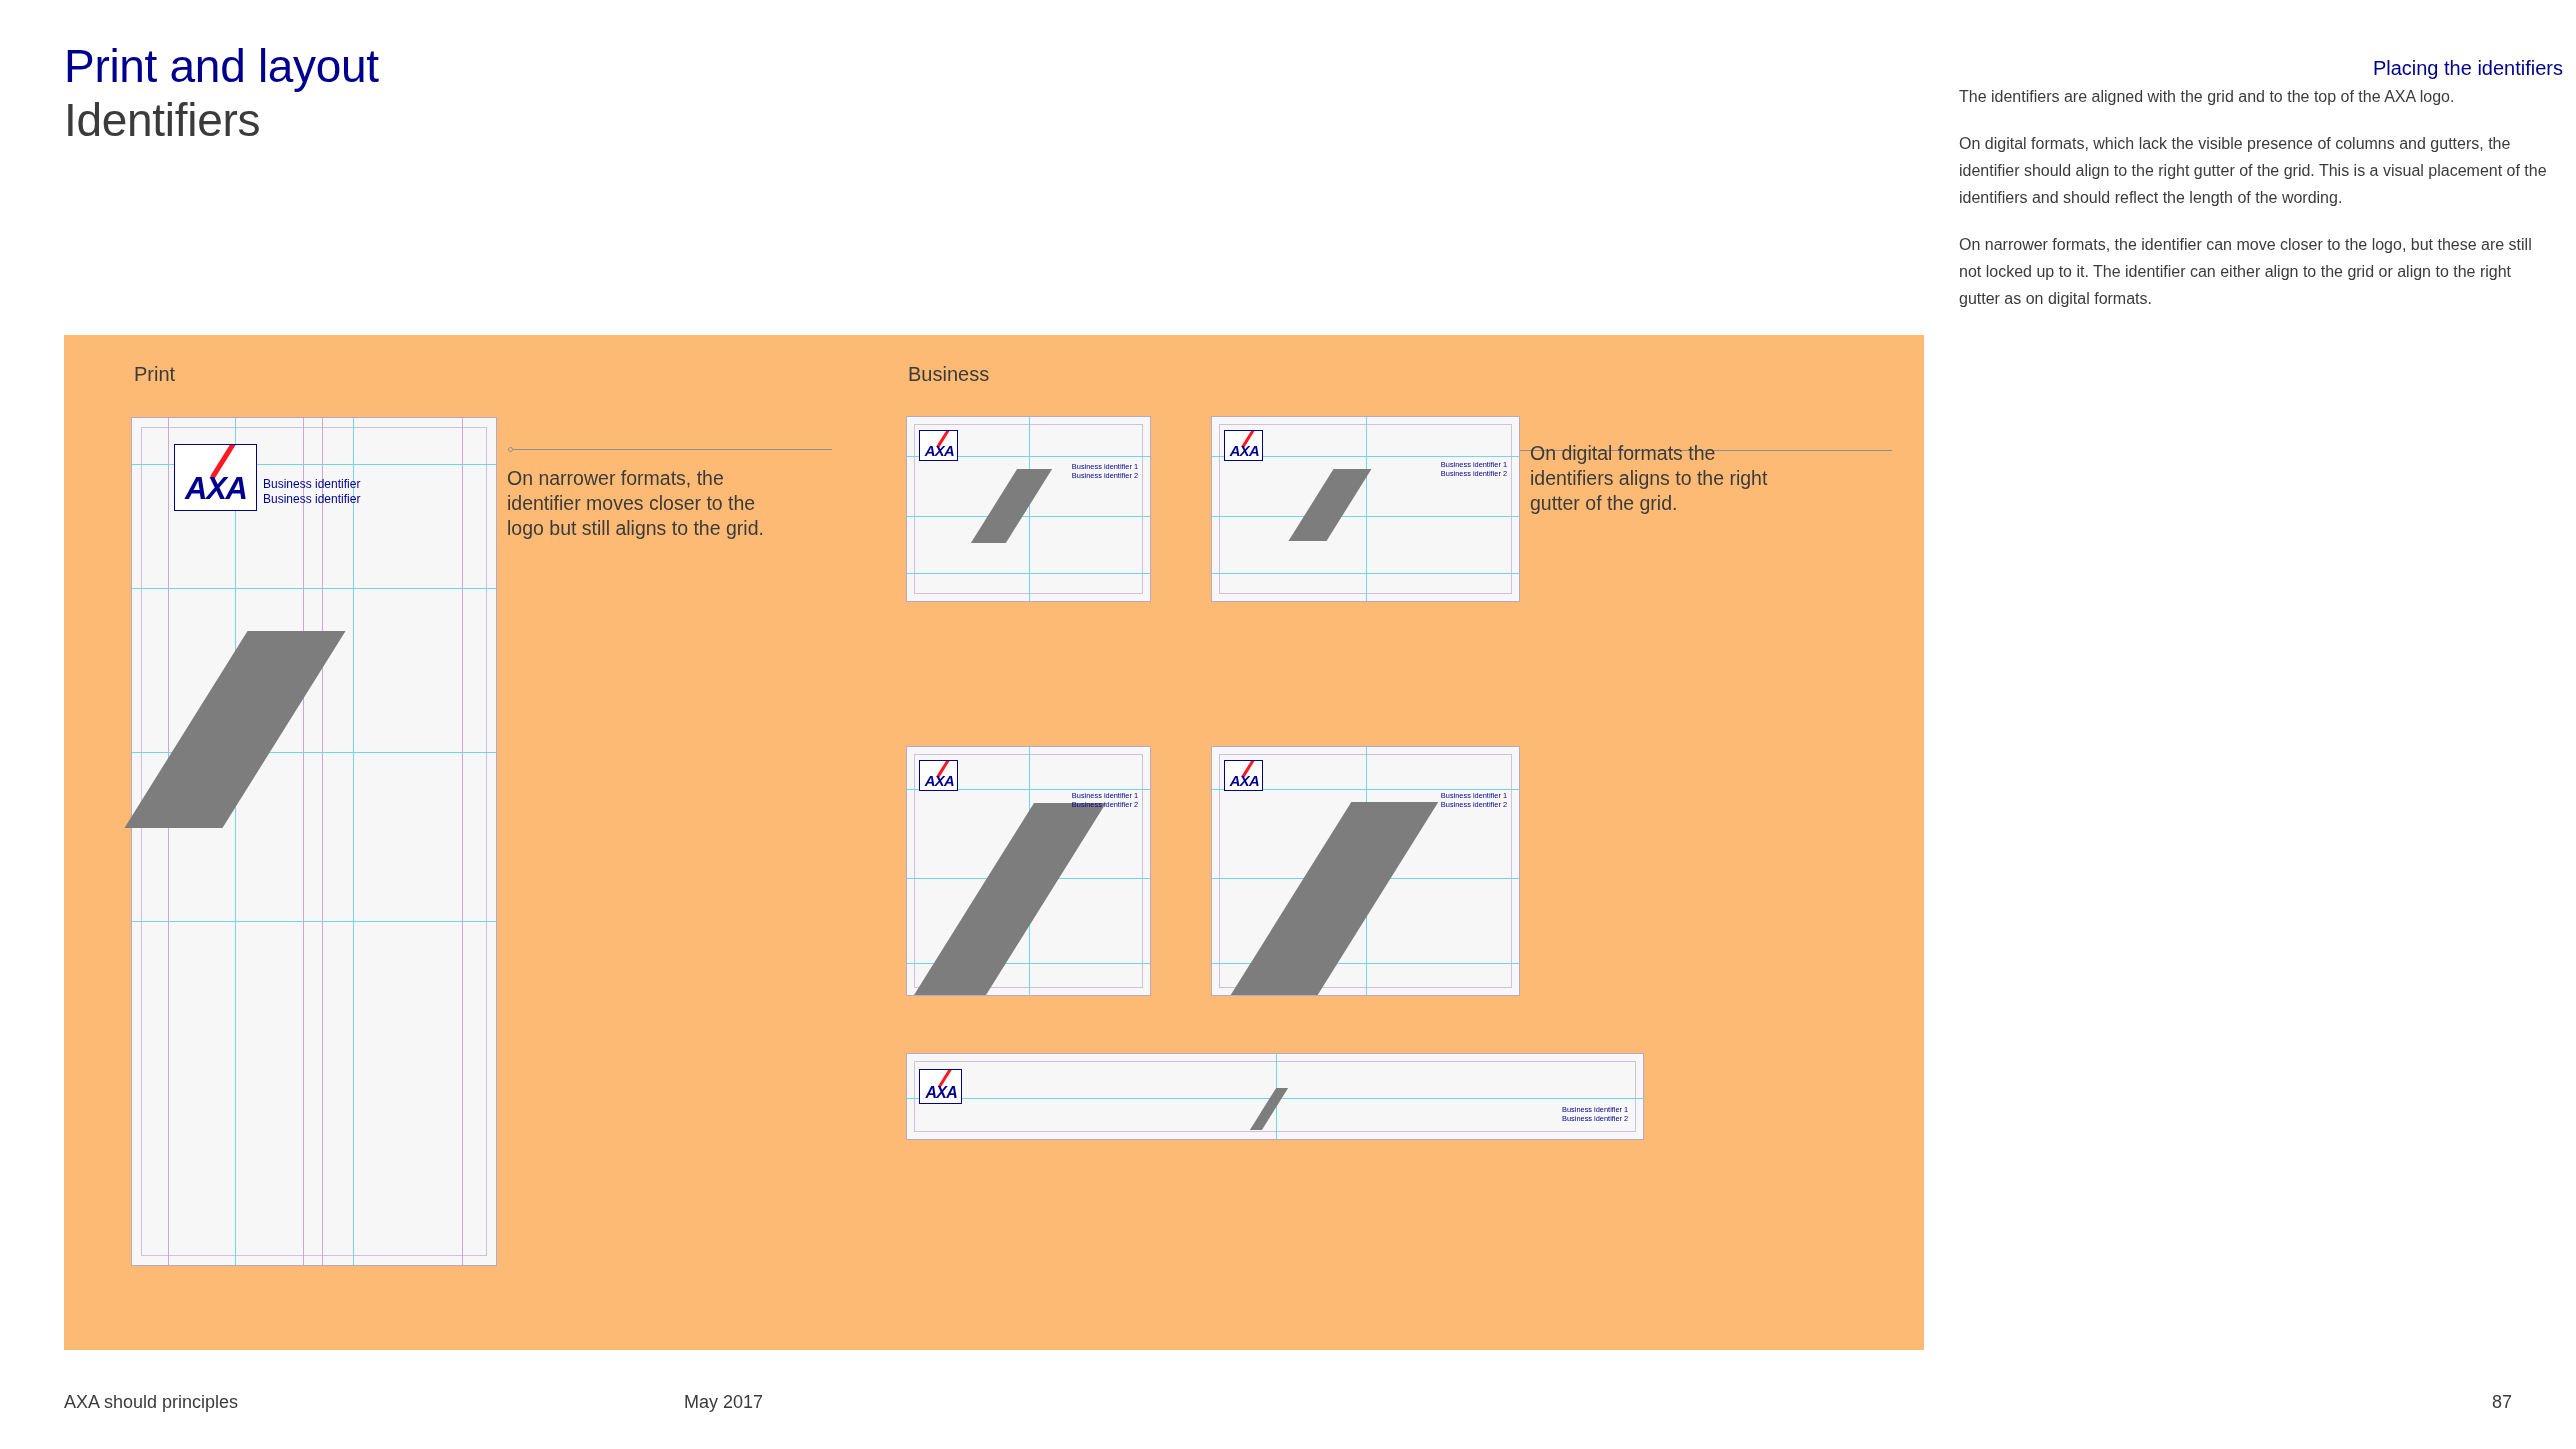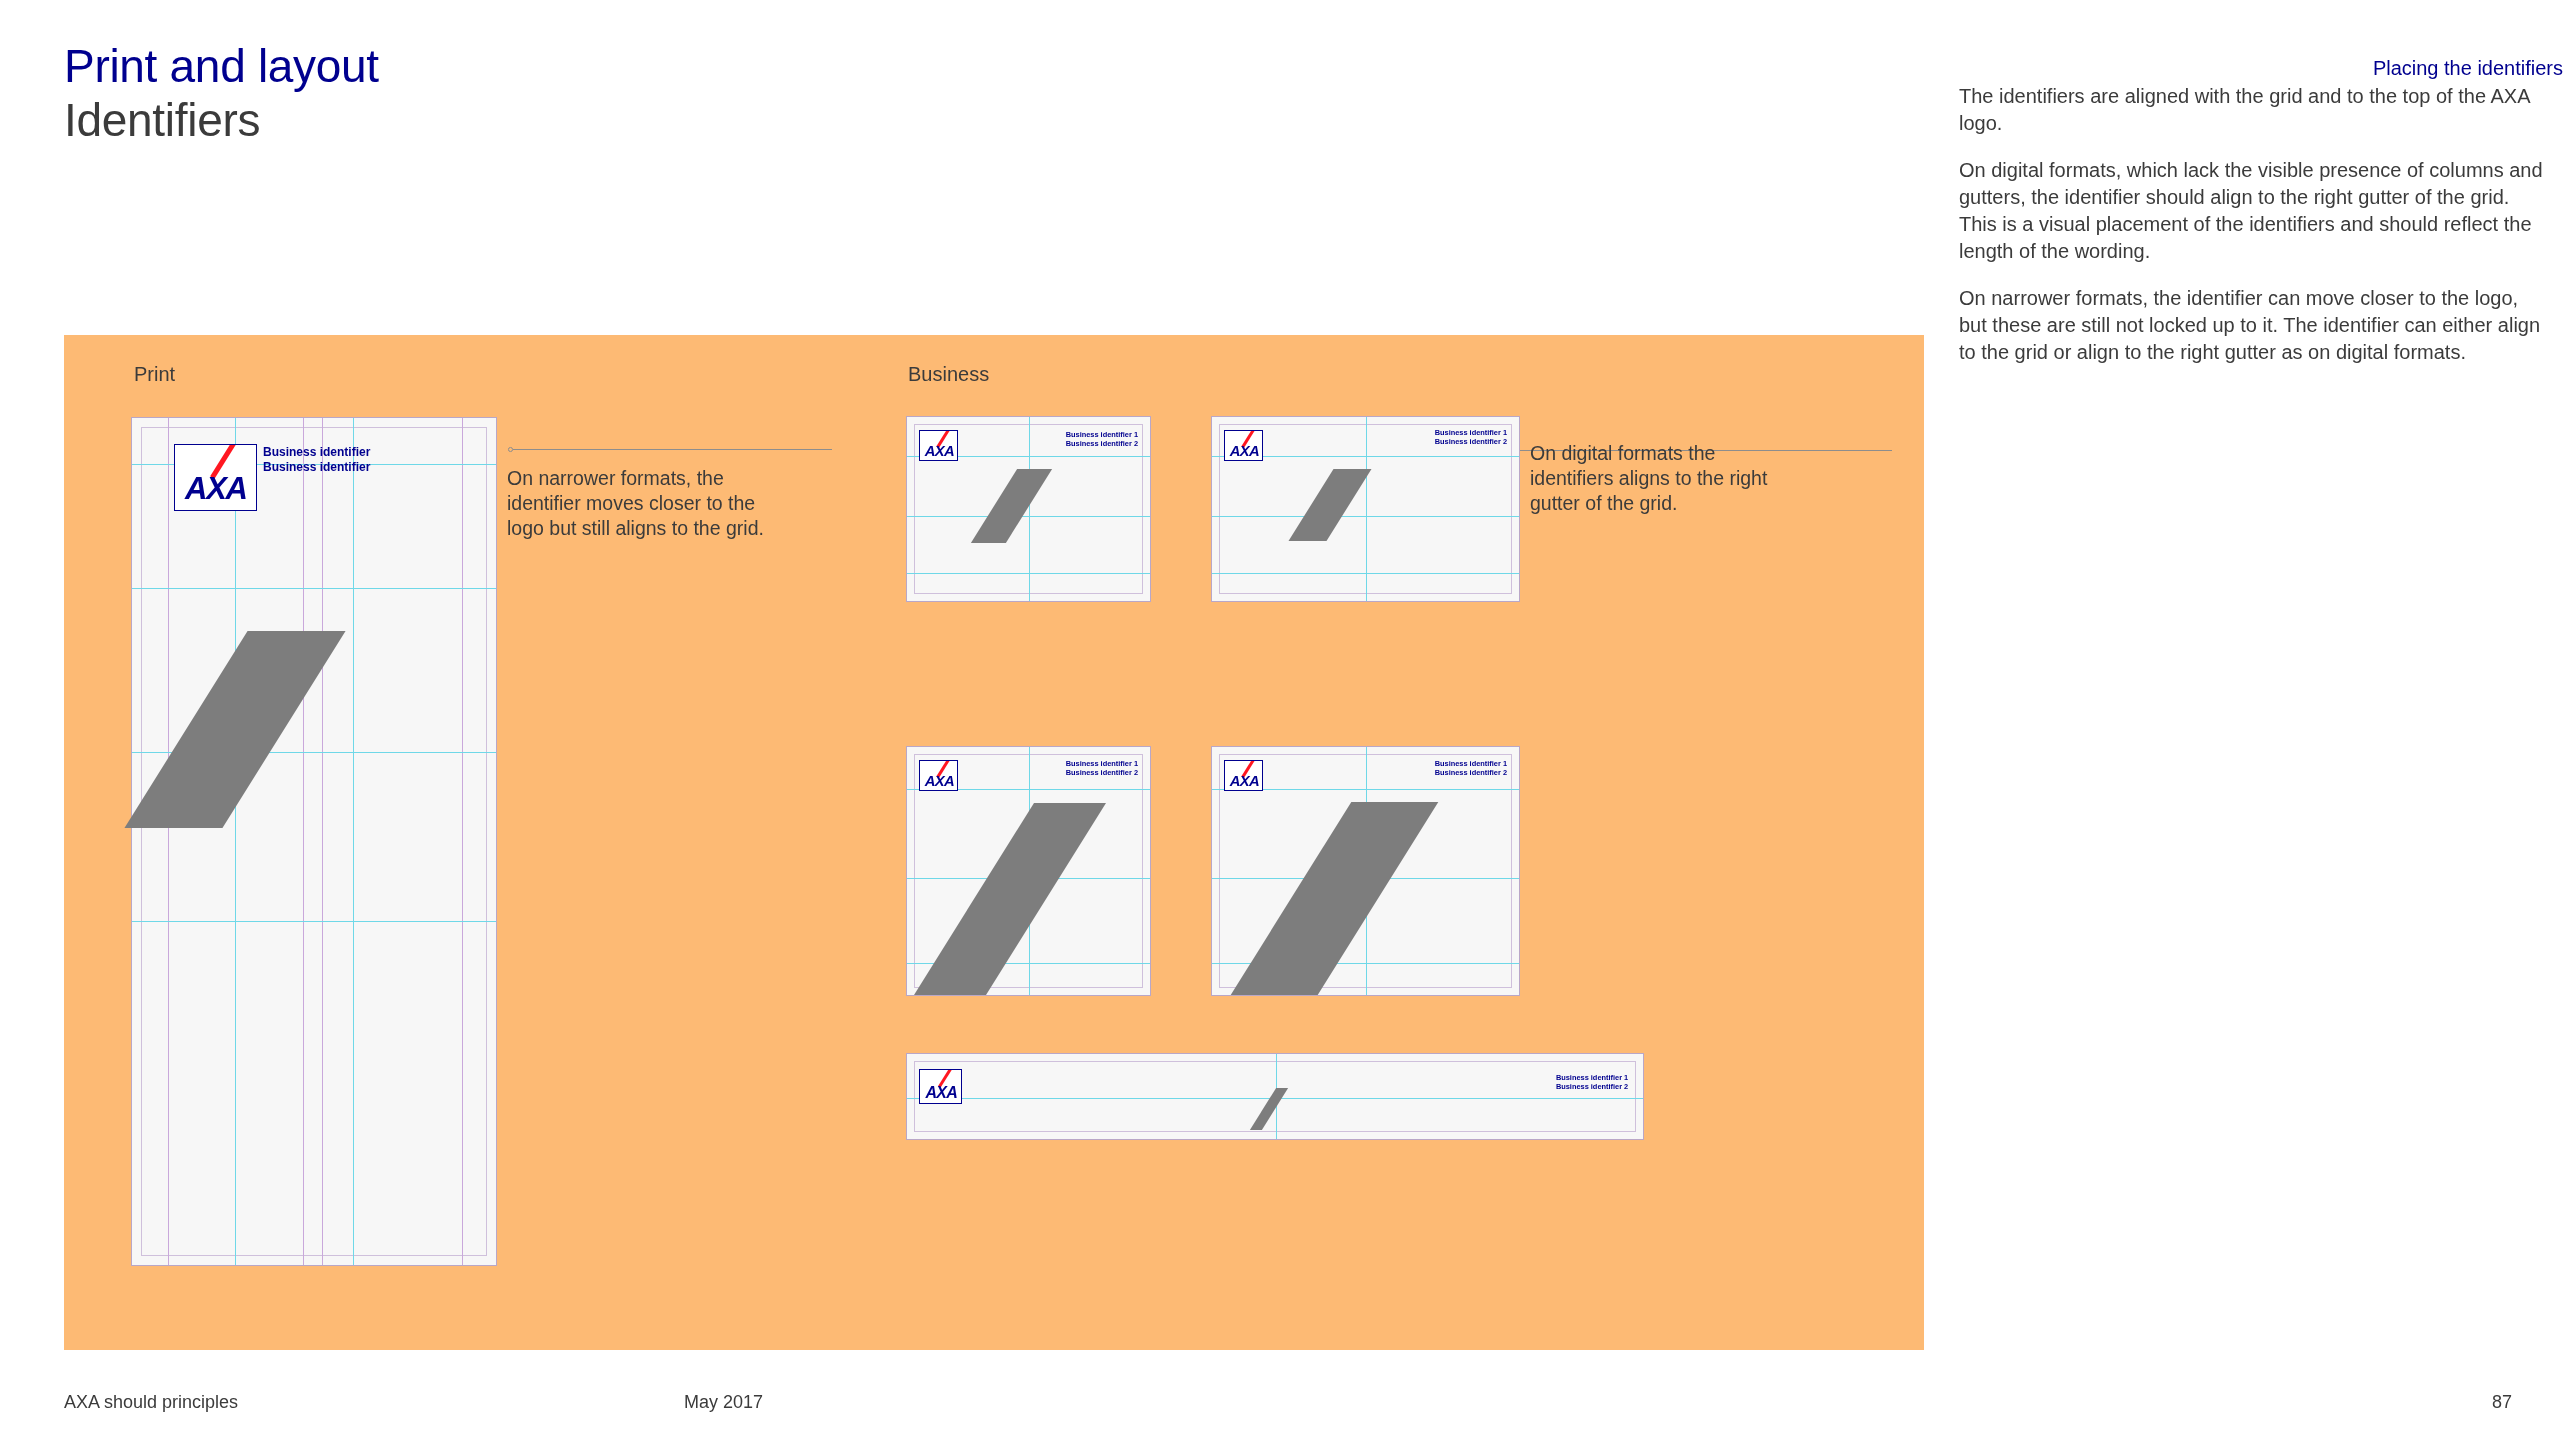--- a/index.html
+++ b/index.html
@@ -47,21 +47,21 @@
   }
   .side-col .heading {
     color: #00008f;
     font-size: 20px;
     line-height: 27px;
     margin-bottom: 1.3px;
     text-align: right;
   }
   .side-col p {
     color: #3b3b3b;
-    font-size: 20px;
+    font-size: 16px;
     line-height: 27px;
     margin: 0 16px 20px 0;
   }
 
   
   .panel {
     position: absolute;
     left: 64px;
     top: 335px;
     width: 1860px;
@@ -129,23 +129,24 @@
     font-weight: 700;
     font-style: italic;
     letter-spacing: -0.04em;
     line-height: 1;
   }
 
   
   .ident {
     position: absolute;
     color: #00008f;
-    font-weight: 700;
+    font-weight: 400;
     line-height: 1.22;
     white-space: nowrap;
+    margin-top: 32px;
   }
   .ident.right { text-align: right; }
 
   
   .callout {
     position: absolute;
     font-size: 19.5px;
     line-height: 25px;
     color: #3b3b3b;
   }

